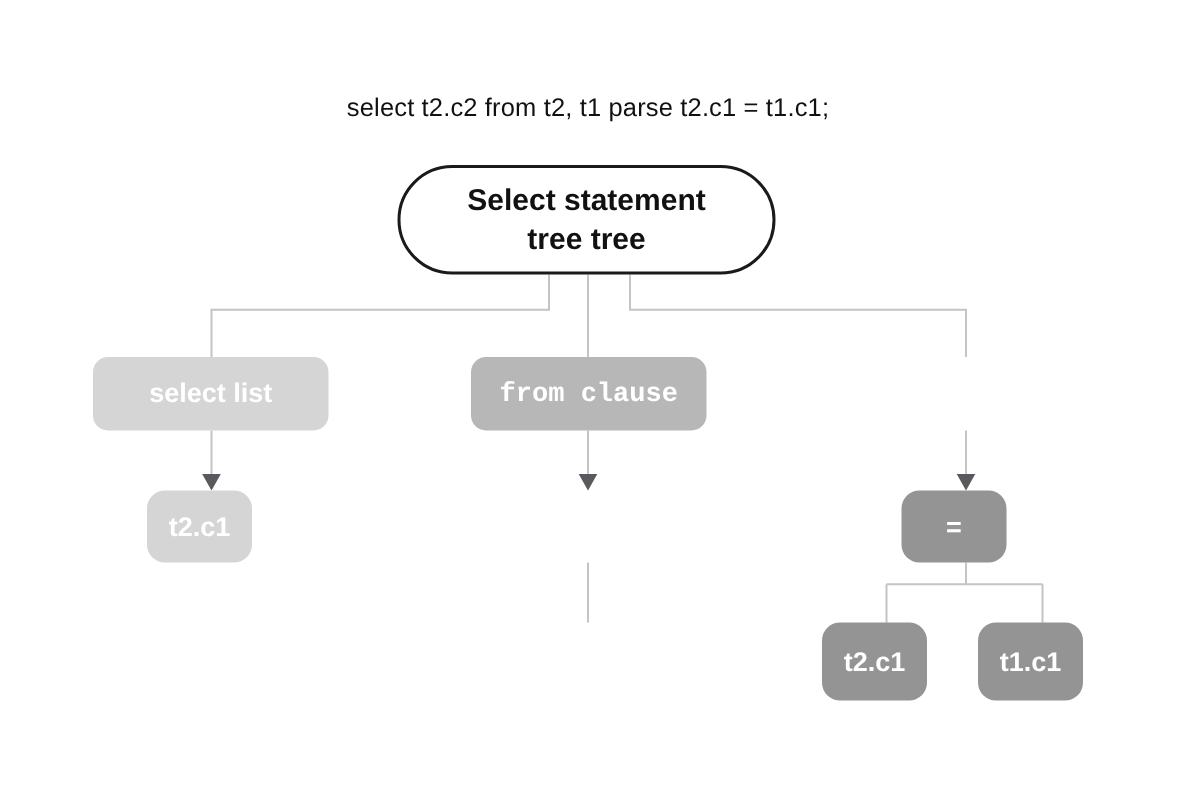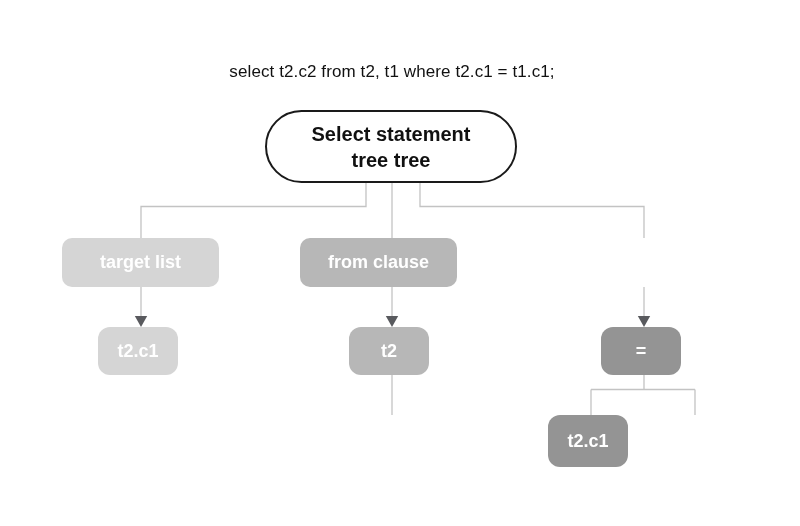--- a/index.html
+++ b/index.html
@@ -44,41 +44,41 @@
     left:265px;top:110px;width:252px;height:73px;
     background:#ffffff;
     border:2px solid var(--oval-border,#1a1a1a);
     border-radius:37px;
     color:var(--text,#111);
     font-size:20px;
     line-height:26px;
     flex-direction:column;
   }
   .branch{width:157px;height:49px;border-radius:10px;font-size:18px;top:238px;}
-  .leaf{width:80px;height:48px;border-radius:12px;font-size:18px;}
+  .leaf{width:70px;height:48px;border-radius:12px;font-size:18px;}
   .bg-light{background:var(--light,#d5d5d5);}
   .bg-mid{background:var(--mid,#b7b7b7);}
   .bg-dark{background:var(--dark,#949494);}
 
   .node-target-list{left:62px;}
-  .node-from-clause{left:300px;}
+  .node-from-clause{left:314px;font-family:Liberation Mono, monospace;}
   .node-where-clause{left:565px;}
   .node-t2c1-left{left:98px;top:327px;}
   .node-t2{left:349px;top:327px;}
   .node-eq{left:601px;top:327px;}
   .node-t1{left:349px;top:415px;height:52px;}
   .node-t2c1-right{left:548px;top:415px;height:52px;}
   .node-t1c1{left:652px;top:415px;height:52px;}
 </style>
 </head>
 <body>
 
 <div class="canvas">
 
-  <div class="query-text">select t2.c2 from t2, t1 where t2.c1 = t1.c1;</div>
+  <div class="query-text">select t2.c2 from t2, t1 parse t2.c1 = t1.c1;</div>
 
   <svg class="connectors" width="800" height="526" viewBox="0 0 800 526" aria-hidden="true">
 
     <path d="M366 183 L366 206.5 L141 206.5 L141 238"></path>
 
     <path d="M392 183 L392 238"></path>
 
     <path d="M420 183 L420 206.5 L644 206.5 L644 238"></path>
 
     <path d="M141 287 L141 316"></path>
@@ -92,28 +92,28 @@
     <polygon points="134.8,316 147.2,316 141,327"></polygon>
     <polygon points="385.8,316 398.2,316 392,327"></polygon>
     <polygon points="637.8,316 650.2,316 644,327"></polygon>
   </svg>
 
   <div class="node node-root">
     <span>Select statement</span>
     <span>tree tree</span>
   </div>
 
-  <div class="node branch bg-light node-target-list">target list</div>
+  <div class="node branch bg-light node-target-list">select list</div>
 
   <div class="node branch bg-mid node-from-clause">from clause</div>
 
 
   <div class="node leaf bg-light node-t2c1-left">t2.c1</div>
 
-  <div class="node leaf bg-mid node-t2">t2</div>
 
   <div class="node leaf bg-dark node-eq">=</div>
 
 
   <div class="node leaf bg-dark node-t2c1-right">t2.c1</div>
 
+  <div class="node leaf bg-dark node-t1c1">t1.c1</div>
 
 </div>
 
 </body></html>

